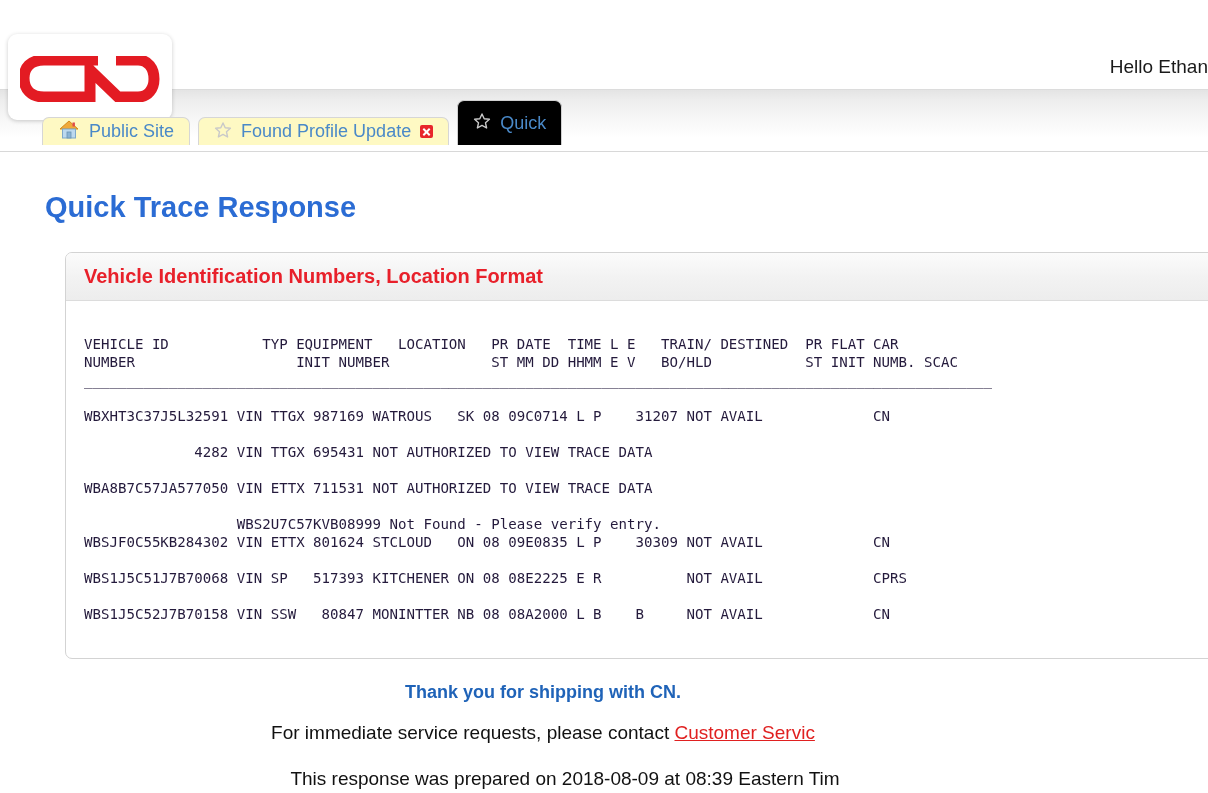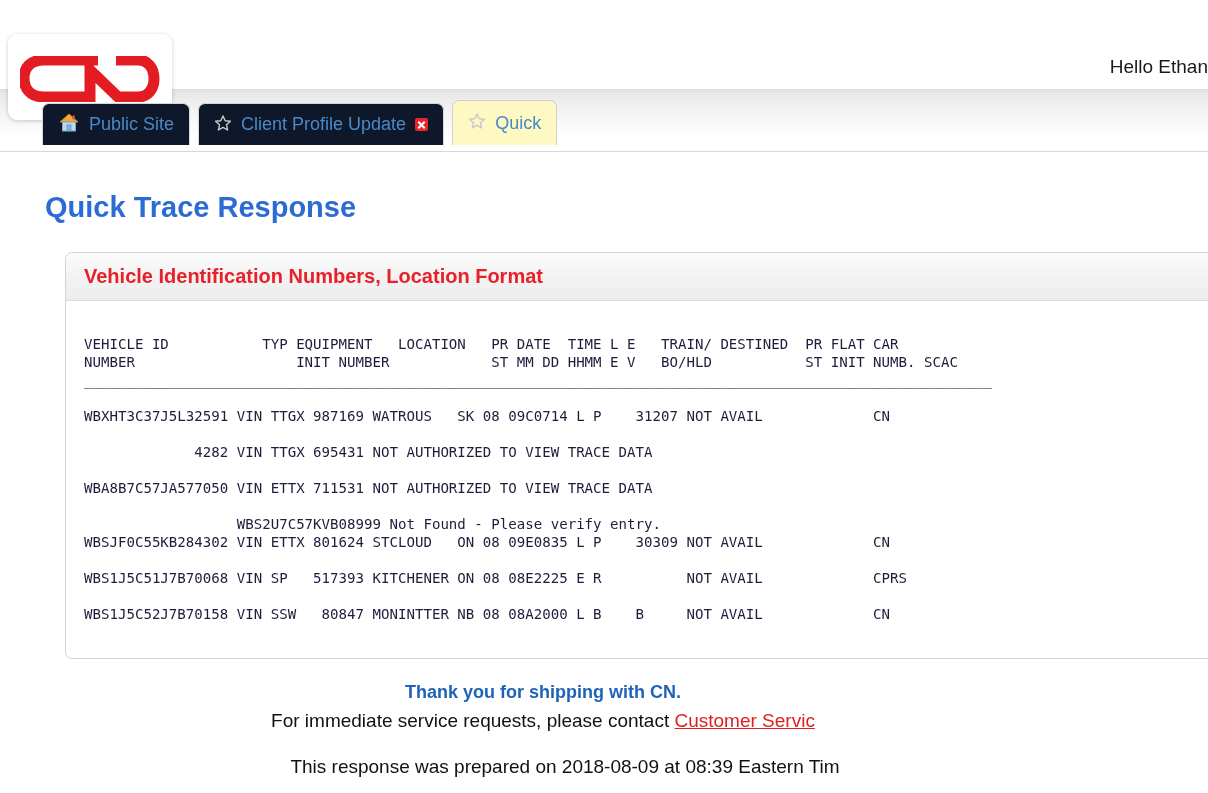--- a/index.html
+++ b/index.html
@@ -87,31 +87,31 @@
     top: 10px;
     display: flex;
     align-items: flex-end;
     gap: 8px;
     white-space: nowrap;
   }
   .tab {
     display: flex;
     align-items: center;
     gap: 9px;
-    height: 42px;
+    height: 28px;
     padding: 0 15px;
-    background: #0f172a;
+    background: #fef9c3;
     border: 1px solid #d6d6d6;
     border-bottom: none;
     border-radius: 7px 7px 0 0;
     box-sizing: border-box;
     cursor: pointer;
   }
   .tab.active {
-    background: #fef9c3;
+    background: #000000;
     border-color: #d0d0d0;
     height: 45px;
   }
   .tab-label {
     font-size: 18px;
     color: #4a89c8;
     white-space: nowrap;
   }
   .tab-close {
     width: 13px;
@@ -207,21 +207,21 @@
     width: 1086px;
     text-align: center;
   }
   #footer-thanks {
     font-size: 18px;
     font-weight: bold;
     color: #1f63b8;
     white-space: nowrap;
   }
   #footer-contact {
-    margin-top: 7px;
+    margin-top: 19px;
     font-size: 19px;
     color: #111111;
     white-space: nowrap;
   }
   #footer-contact-link {
     color: #e02020;
     text-decoration: underline;
     cursor: pointer;
   }
   #footer-prepared {
@@ -265,21 +265,21 @@
       <span class="tab-label">Public Site</span>
     </div>
 
 
     <div class="tab">
       <span class="icon-star">
         <svg width="18" height="18" viewBox="0 0 18 18">
           <polygon points="9,2 11.2,6.7 16.4,7.3 12.5,10.8 13.6,16 9,13.4 4.4,16 5.5,10.8 1.6,7.3 6.8,6.7" fill="none" stroke="#c9c9c9" stroke-width="1.4" stroke-linejoin="round"></polygon>
         </svg>
       </span>
-      <span class="tab-label">Client Profile Update</span>
+      <span class="tab-label">Found Profile Update</span>
       <span class="tab-close"></span>
     </div>
 
 
 
     <div class="tab active">
       <span class="icon-star">
         <svg width="18" height="18" viewBox="0 0 18 18">
           <polygon points="9,2 11.2,6.7 16.4,7.3 12.5,10.8 13.6,16 9,13.4 4.4,16 5.5,10.8 1.6,7.3 6.8,6.7" fill="none" stroke="#c9c9c9" stroke-width="1.4" stroke-linejoin="round"></polygon>
         </svg>

